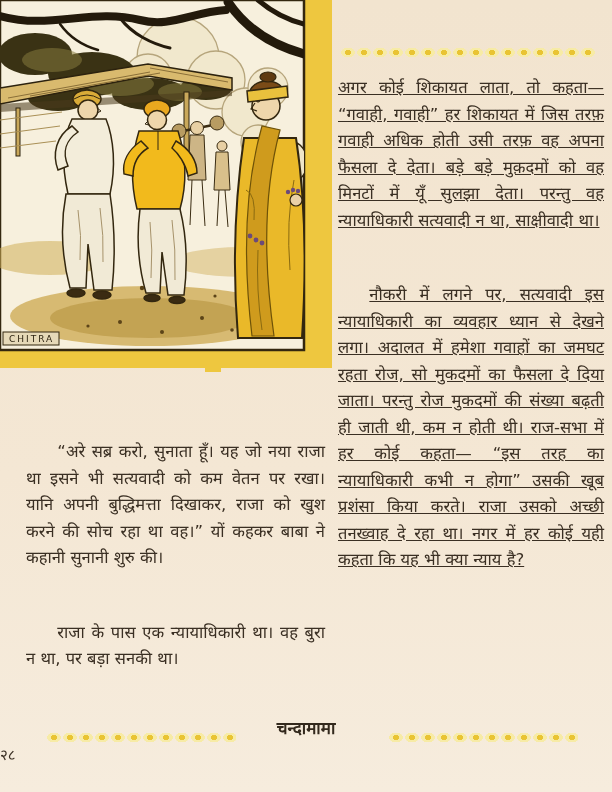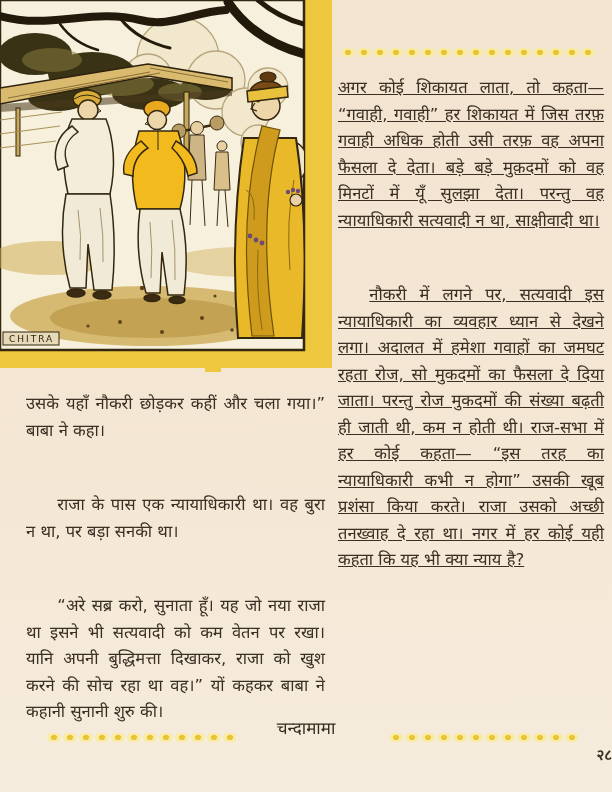--- a/index.html
+++ b/index.html
@@ -20,25 +20,25 @@
     background-image:
       radial-gradient(circle 3px at 8px 6.5px,#e9c433 97%,transparent),
       radial-gradient(ellipse 7px 5px at 8px 6.5px,#f7eba6 97%,transparent);
   }
   .chain-top{width:256px;margin:2px 0 16px 2px;}
   .chain-footer{position:absolute;top:731px;width:190px;}
   .chain-footer.left{left:46px;}
   .chain-footer.right{left:388px;}
   .footer-title{
     position:absolute;top:716px;left:0;width:612px;text-align:center;
-    font-weight:normal;font-size:17px;color:#33291d;
+    font-weight:bold;font-size:17px;color:#33291d;
   }
   .page-number{
-    position:absolute;top:744px;left:0;width:612px;text-align:right;
-    font-size:15px;color:#3a2f23;font-weight:bold;
+    position:absolute;top:744px;left:0;width:612px;text-align:left;
+    font-size:15px;color:#3a2f23;
   }
 </style>
 </head>
 <body>
 
 <div class="page">
 
   <div class="illus">
     <svg viewBox="0 0 332 372" width="332" height="372">
       <defs>
@@ -199,23 +199,22 @@
     </svg>
   </div>
 
   <div class="col col-right">
     <div class="chain chain-top"></div>
     <p>अगर कोई शिकायत लाता, तो कहता— “गवाही, गवाही” हर शिकायत में जिस तरफ़ गवाही अधिक होती उसी तरफ़ वह अपना फैसला दे देता। बड़े बड़े मुक़दमों को वह मिनटों में यूँ सुलझा देता। परन्तु वह न्यायाधिकारी सत्यवादी न था, साक्षीवादी था।</p>
     <p class="indent">नौकरी में लगने पर, सत्यवादी इस न्यायाधिकारी का व्यवहार ध्यान से देखने लगा। अदालत में हमेशा गवाहों का जमघट रहता रोज, सो मुकदमों का फैसला दे दिया जाता। परन्तु रोज मुकदमों की संख्या बढ़ती ही जाती थी, कम न होती थी। राज-सभा में हर कोई कहता— “इस तरह का न्यायाधिकारी कभी न होगा” उसकी खूब प्रशंसा किया करते। राजा उसको अच्छी तनख्वाह दे रहा था। नगर में हर कोई यही कहता कि यह भी क्या न्याय है?</p>
   </div>
 
   <div class="col col-left">
-    <p>उसके यहाँ नौकरी छोड़कर कहीं और चला गया।” बाबा ने कहा।</p>
+    <p class="indent">“अरे सब्र करो, सुनाता हूँ। यह जो नया राजा था इसने भी सत्यवादी को कम वेतन पर रखा। यानि अपनी बुद्धिमत्ता दिखाकर, राजा को खुश करने की सोच रहा था वह।” यों कहकर बाबा ने कहानी सुनानी शुरु की।</p>
     <p class="indent">राजा के पास एक न्यायाधिकारी था। वह बुरा न था, पर बड़ा सनकी था।</p>
-    <p class="indent">“अरे सब्र करो, सुनाता हूँ। यह जो नया राजा था इसने भी सत्यवादी को कम वेतन पर रखा। यानि अपनी बुद्धिमत्ता दिखाकर, राजा को खुश करने की सोच रहा था वह।” यों कहकर बाबा ने कहानी सुनानी शुरु की।</p>
   </div>
 
   <div class="footer-title">चन्दामामा</div>
   <div class="chain chain-footer left"></div>
   <div class="chain chain-footer right"></div>
   <div class="page-number">२८</div>
 
 </div>
 
 </body></html>

